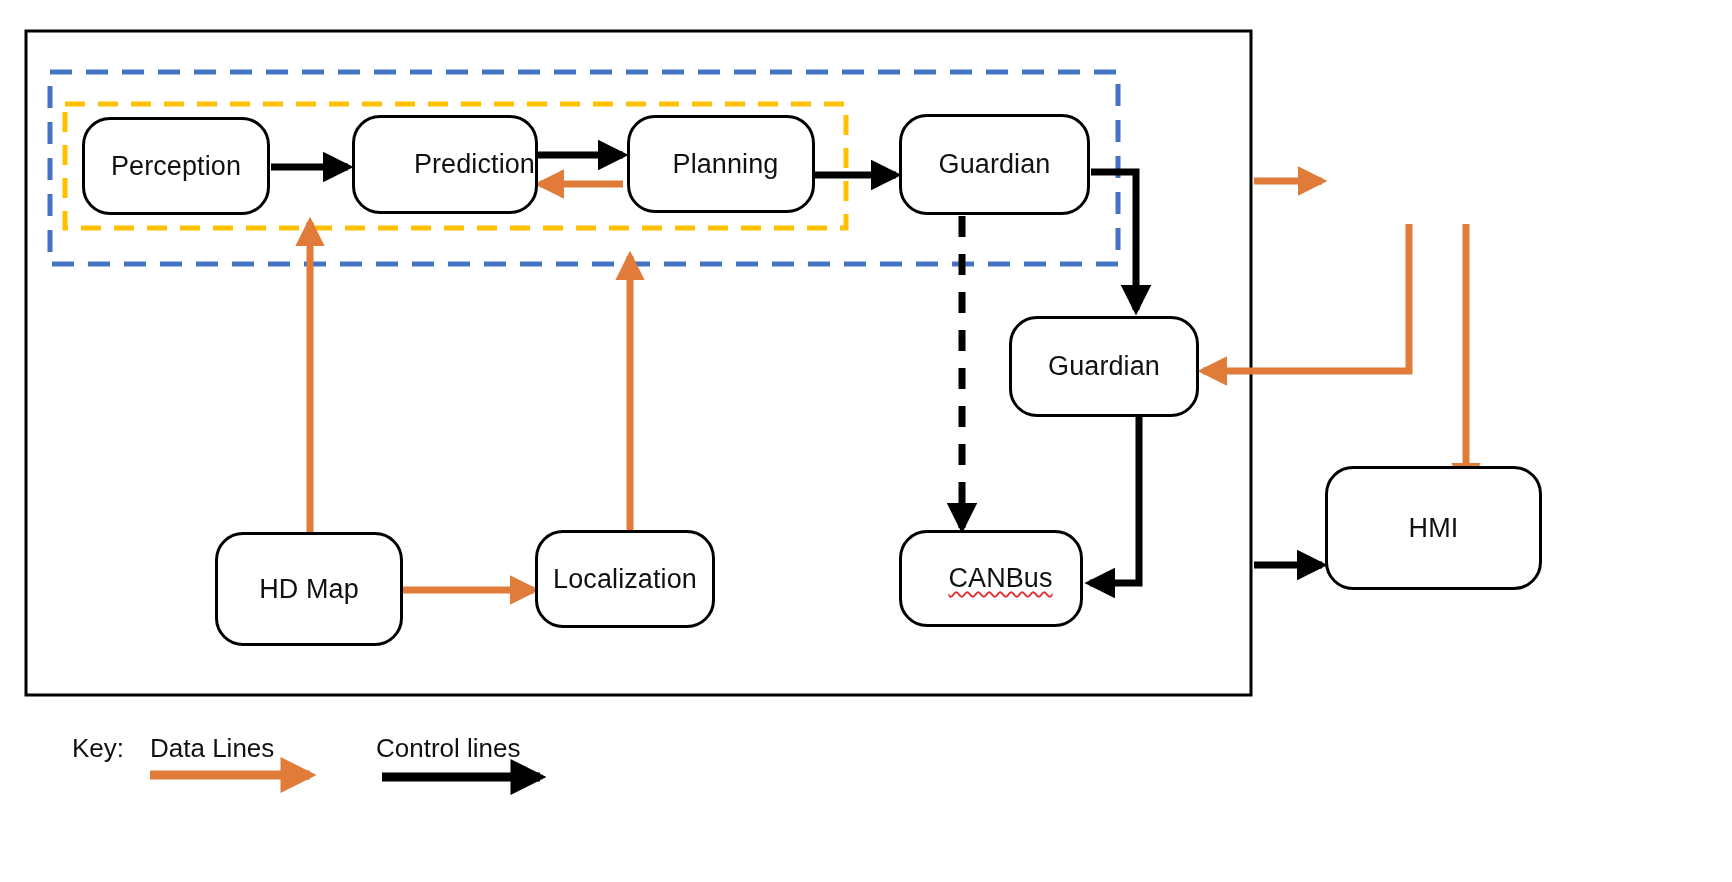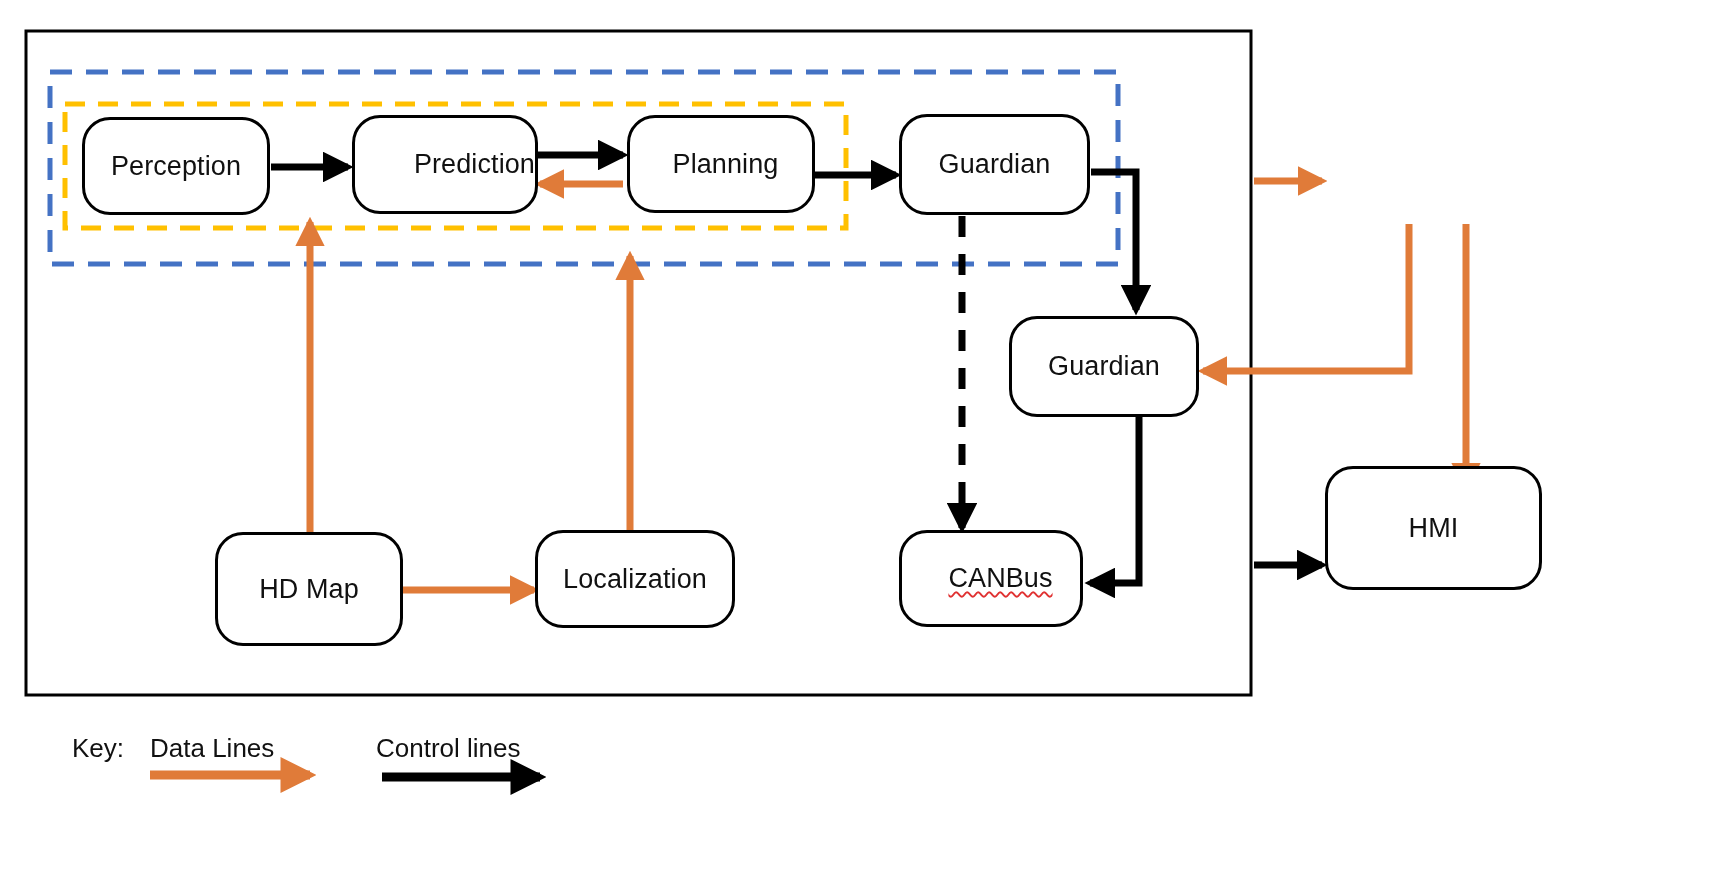--- a/index.html
+++ b/index.html
@@ -144,21 +144,21 @@
   </div>
 
   <div class="node" style="left:1325px; top:466px; width:217px; height:124px;">
     <span class="node-label">HMI</span>
   </div>
 
   <div class="node" style="left:215px; top:532px; width:188px; height:114px;">
     <span class="node-label">HD Map</span>
   </div>
 
-  <div class="node" style="left:535px; top:530px; width:200px; height:98px;">
+  <div class="node" style="left:535px; top:530px; width:180px; height:98px;">
     <span class="node-label">Localization</span>
   </div>
 
   <div class="legend" style="left:0; top:0; width:1732px; height:882px;padding-left:48px;">
     <span class="legend-text" style="left:72px; top:733px;">Key:</span>
     <span class="legend-text" style="left:150px; top:733px;">Data Lines</span>
     <span class="legend-text" style="left:376px; top:733px;">Control lines</span>
   </div>
 
 </div>

